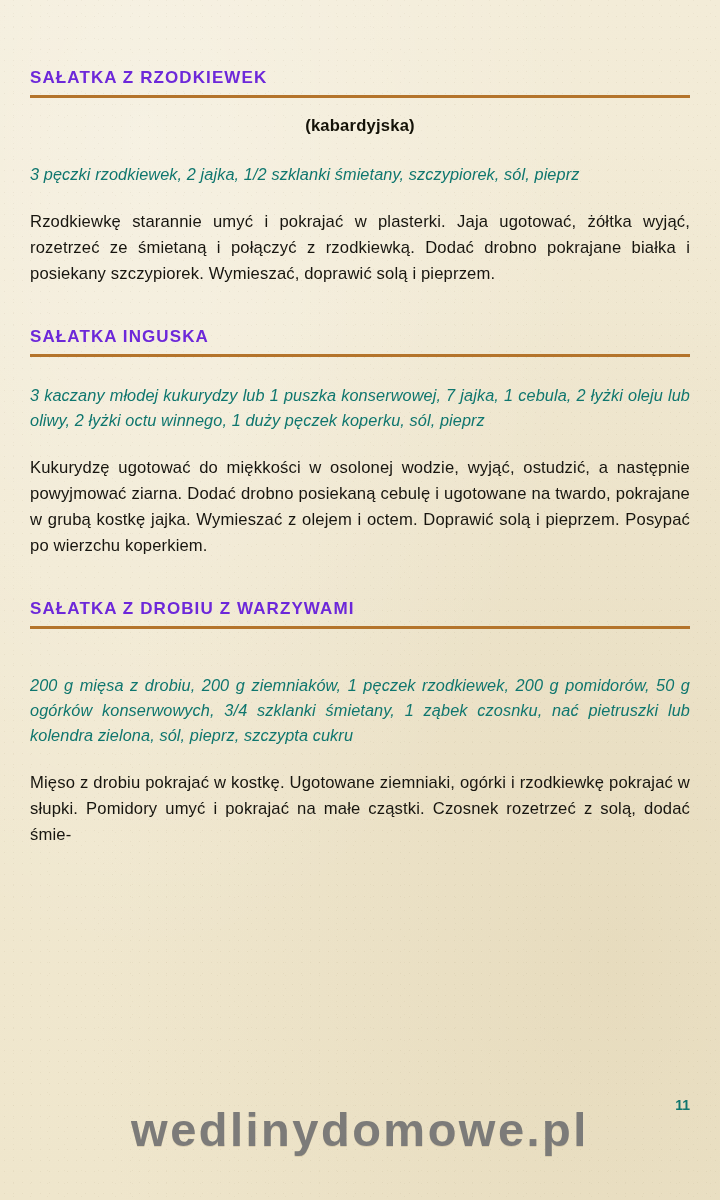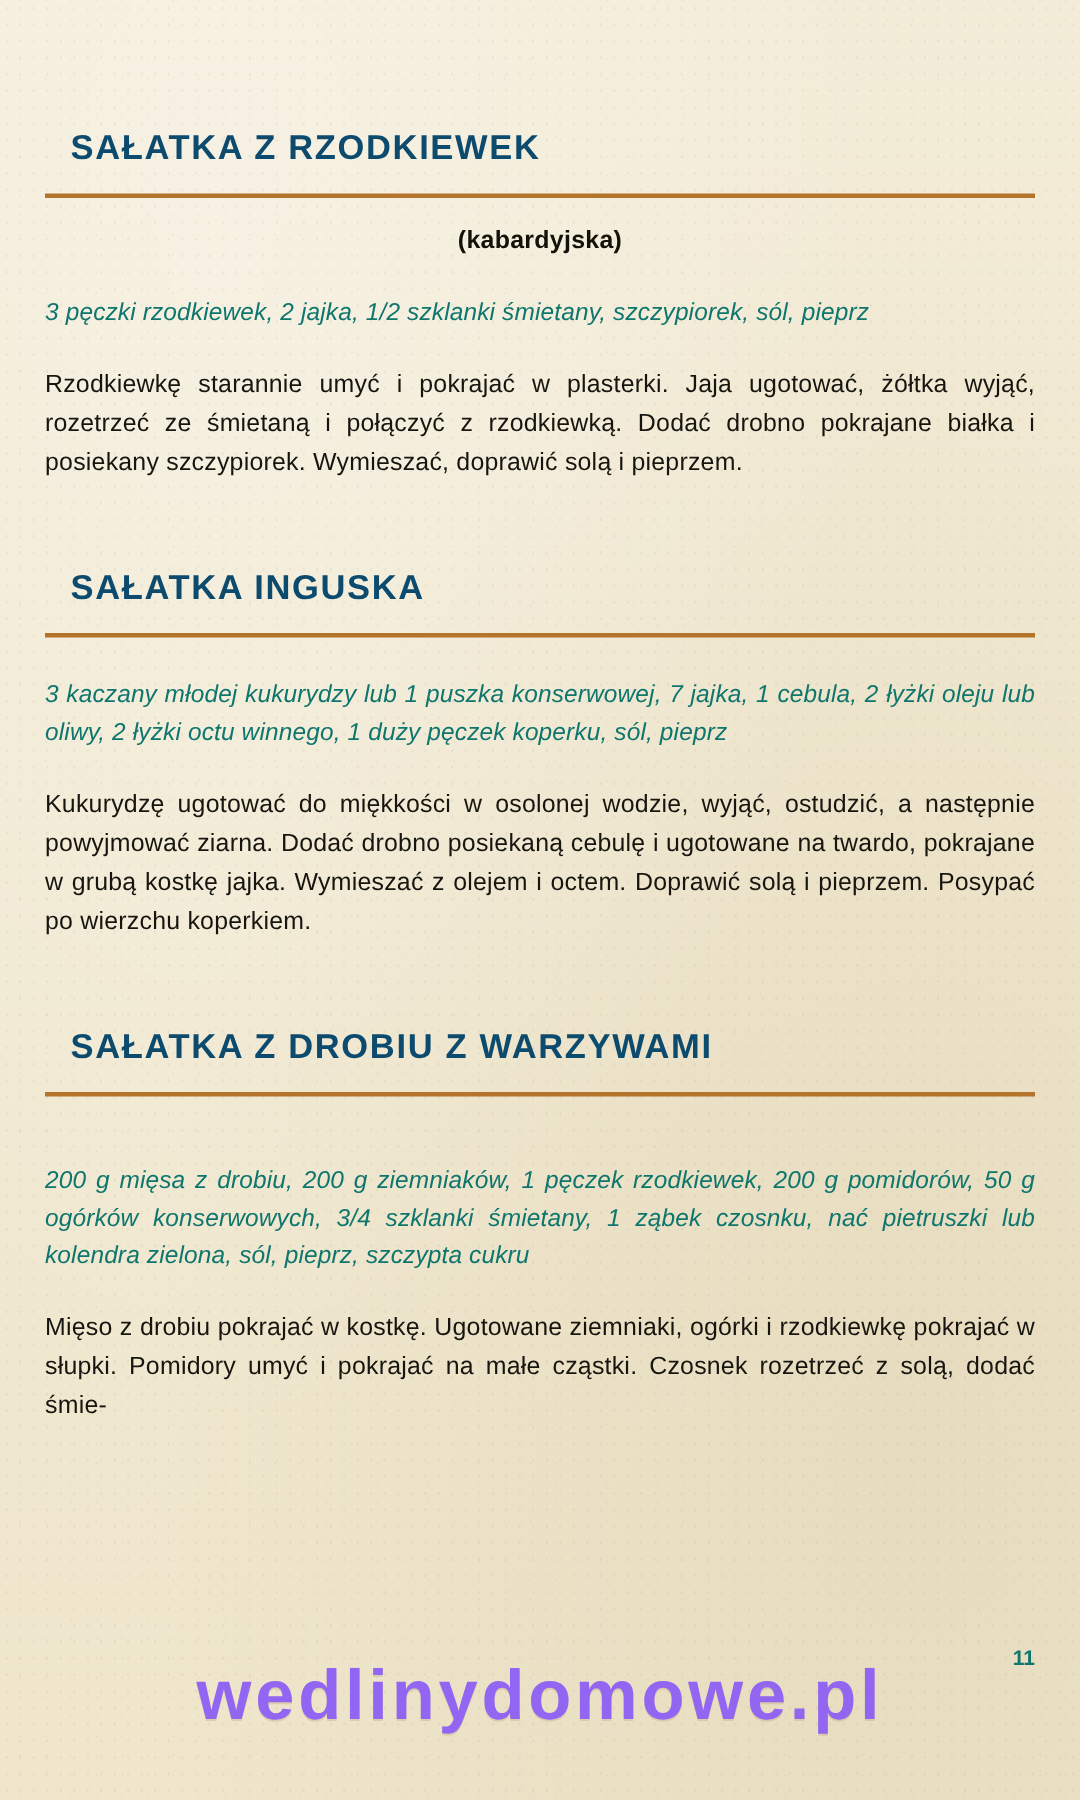--- a/index.html
+++ b/index.html
@@ -47,25 +47,25 @@
     font-size: 16.6px;
     line-height: 26px;
     letter-spacing: 0.15px;
     text-align: justify;
     color: #17150f;
   }
 
   .block { margin: 0; }
 
   h2.recipe-title {
-    font-size: 23px;
+    font-size: 17px;
     font-weight: bold;
     letter-spacing: 1.1px;
-    margin: 17px;
-    color: #0c4a6e;
+    margin: 0;
+    color: #6d28d9;
   }
   .rule {
     height: 3px;
     background: #b4742b;
     margin-top: 7px;
     margin-bottom: 0;
   }
   .subtitle {
     font-size: 16.6px;
     font-weight: bold;
@@ -108,21 +108,21 @@
     height: 66px;
     display: flex;
     align-items: center;
     justify-content: center;
     pointer-events: none;
   }
   .watermark .wm-text {
     font-size: 47px;
     font-weight: bold;
     letter-spacing: 2.5px;
-    color: #8b5cf6;
+    color: #737373;
     opacity: .92;
     text-shadow: 0 1px 0 rgba(180,160,120,.35);
     white-space: nowrap;
   }
 </style>
 </head>
 <body>
 
 <div class="page"></div>
 <div class="speckles"></div>

